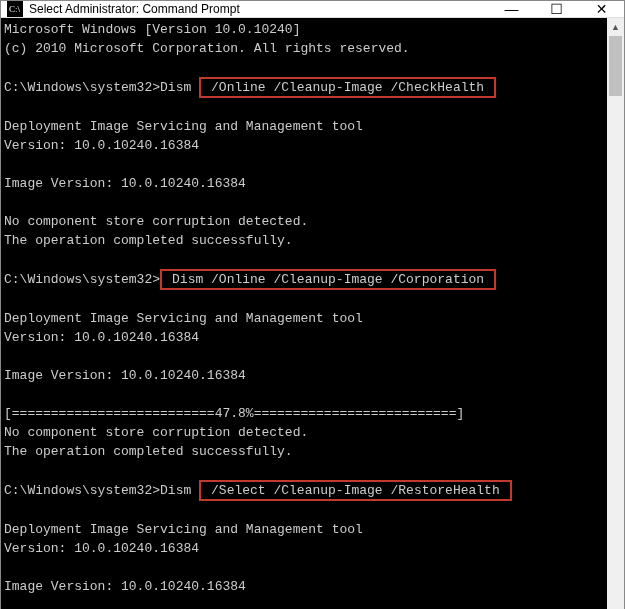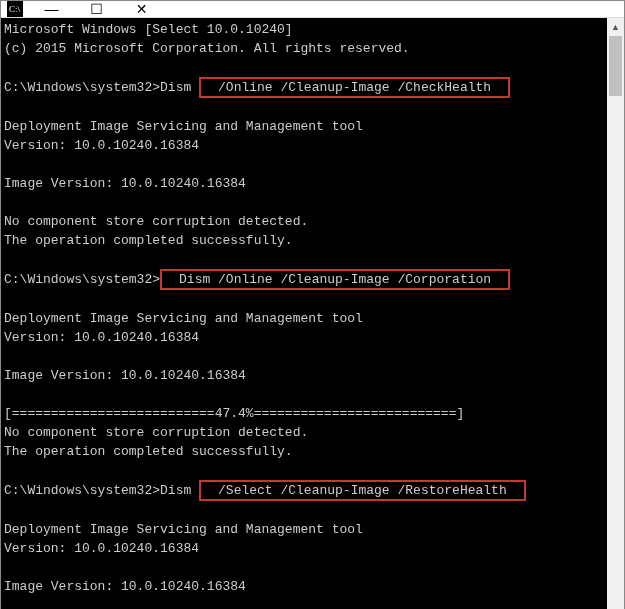--- a/index.html
+++ b/index.html
@@ -92,66 +92,67 @@
     position: absolute;
     left: 2px;
     right: 2px;
     top: 18px;
     height: 60px;
     background: #c0c0c0;
     cursor: pointer;
   }
   .hl {
     border: 2px solid #c23a2e;
-    padding: 1px 17px;
+    padding: 1px 10px;
     display: inline-block;
     line-height: 15px;
   }
 </style>
 </head>
 <body>
 
 <div class="window">
 
   <div class="titlebar">
     <span class="titlebar-icon">
       <svg width="16" height="16" viewBox="0 0 16 16">
         <rect x="0" y="0" width="16" height="16" fill="#000"></rect>
         <text x="2" y="11" font-size="9" fill="#fff" font-family="Consolas">C:\</text>
       </svg>
     </span>
+    <span class="titlebar-title">Select Administrator: Command Prompt</span>
     <div class="titlebar-controls">
       <div class="titlebar-btn">—</div>
       <div class="titlebar-btn">☐</div>
       <div class="titlebar-btn close">✕</div>
     </div>
   </div>
 
   <div class="client">
-    <div class="terminal"><span>Microsoft Windows [Select 10.0.10240]</span>
-<span>(c) 2015 Microsoft Corporation. All rights reserved.</span>
+    <div class="terminal"><span>Microsoft Windows [Version 10.0.10240]</span>
+<span>(c) 2010 Microsoft Corporation. All rights reserved.</span>
 
 <span>C:\Windows\system32&gt;</span><span>Dism </span><span class="hl">/Online /Cleanup-Image /CheckHealth</span>
 
 <span>Deployment Image Servicing and Management tool</span>
 <span>Version: 10.0.10240.16384</span>
 
 <span>Image Version: 10.0.10240.16384</span>
 
 <span>No component store corruption detected.</span>
 <span>The operation completed successfully.</span>
 
 <span>C:\Windows\system32&gt;</span><span class="hl">Dism /Online /Cleanup-Image /Corporation</span>
 
 <span>Deployment Image Servicing and Management tool</span>
 <span>Version: 10.0.10240.16384</span>
 
 <span>Image Version: 10.0.10240.16384</span>
 
-<span>[==========================47.4%==========================]</span>
+<span>[==========================47.8%==========================]</span>
 <span>No component store corruption detected.</span>
 <span>The operation completed successfully.</span>
 
 <span>C:\Windows\system32&gt;</span><span>Dism </span><span class="hl">/Select /Cleanup-Image /RestoreHealth</span>
 
 <span>Deployment Image Servicing and Management tool</span>
 <span>Version: 10.0.10240.16384</span>
 
 <span>Image Version: 10.0.10240.16384</span>
 

